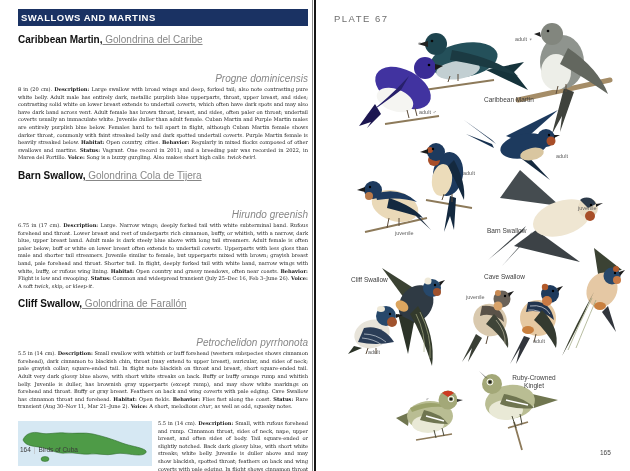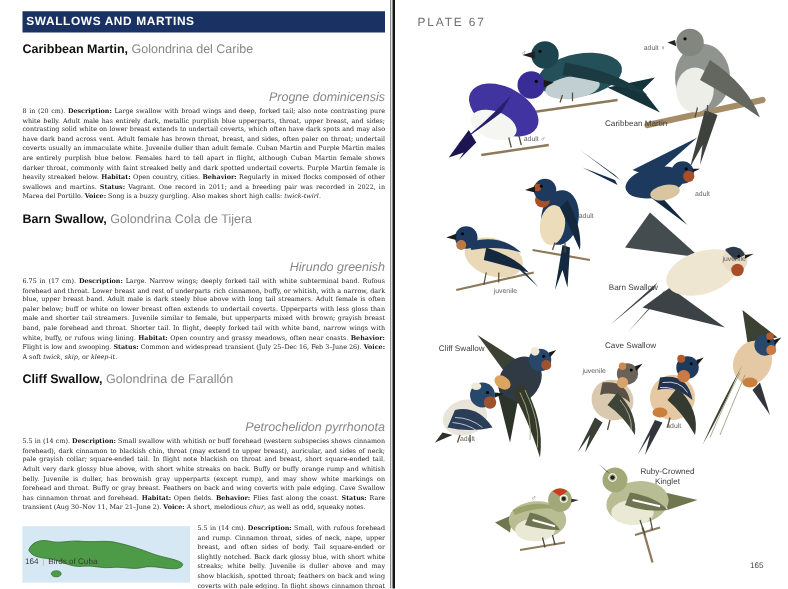--- a/index.html
+++ b/index.html
@@ -7,21 +7,21 @@
           font-family:"Liberation Sans",sans-serif;}
   
   .page-left{position:absolute;left:0;top:0;width:313px;height:471px;
              padding:9px 5px 0 18px;box-sizing:border-box;}
   .section-band{background:#1a3263;color:#ffffff;font-size:9.5px;font-weight:bold;
                 letter-spacing:.5px;height:17px;line-height:17px;padding-left:3px;}
   .band-kinglets{margin-top:8px;}
   .species{margin-top:9px;}
   .sp-head{display:flex;align-items:flex-start;font-size:10px;line-height:9px;margin-bottom:3px;}
   .sp-common{font-weight:bold;color:#101010;white-space:pre;}
-  .sp-spanish{color:#878787;white-space:pre;}
+  .sp-spanish{color:#878787;white-space:pre;text-decoration:underline;}
   .sp-sci{margin-left:auto;color:#878787;font-style:italic;margin-top:39px;}
   .sp-body{font-family:"DejaVu Serif",serif;font-size:5.1px;line-height:7.6px;
            text-align:justify;color:#1b1b1b;}
   .sp-body b{font-weight:bold;}
   .cuba-map{float:left;width:134px;height:45px;margin:1px 6px 2px 0;background:#d6e8f3;}
   .family-intro{margin:6px 0 0 0;font-size:7px;line-height:9.5px;color:#222;}
   .family-intro b{color:#111;}
   .footer{position:absolute;left:20px;top:446px;font-size:6.5px;color:#3a3a3a;}
   .footer .sep{color:#b5b5b5;padding:0 3px;}
   

